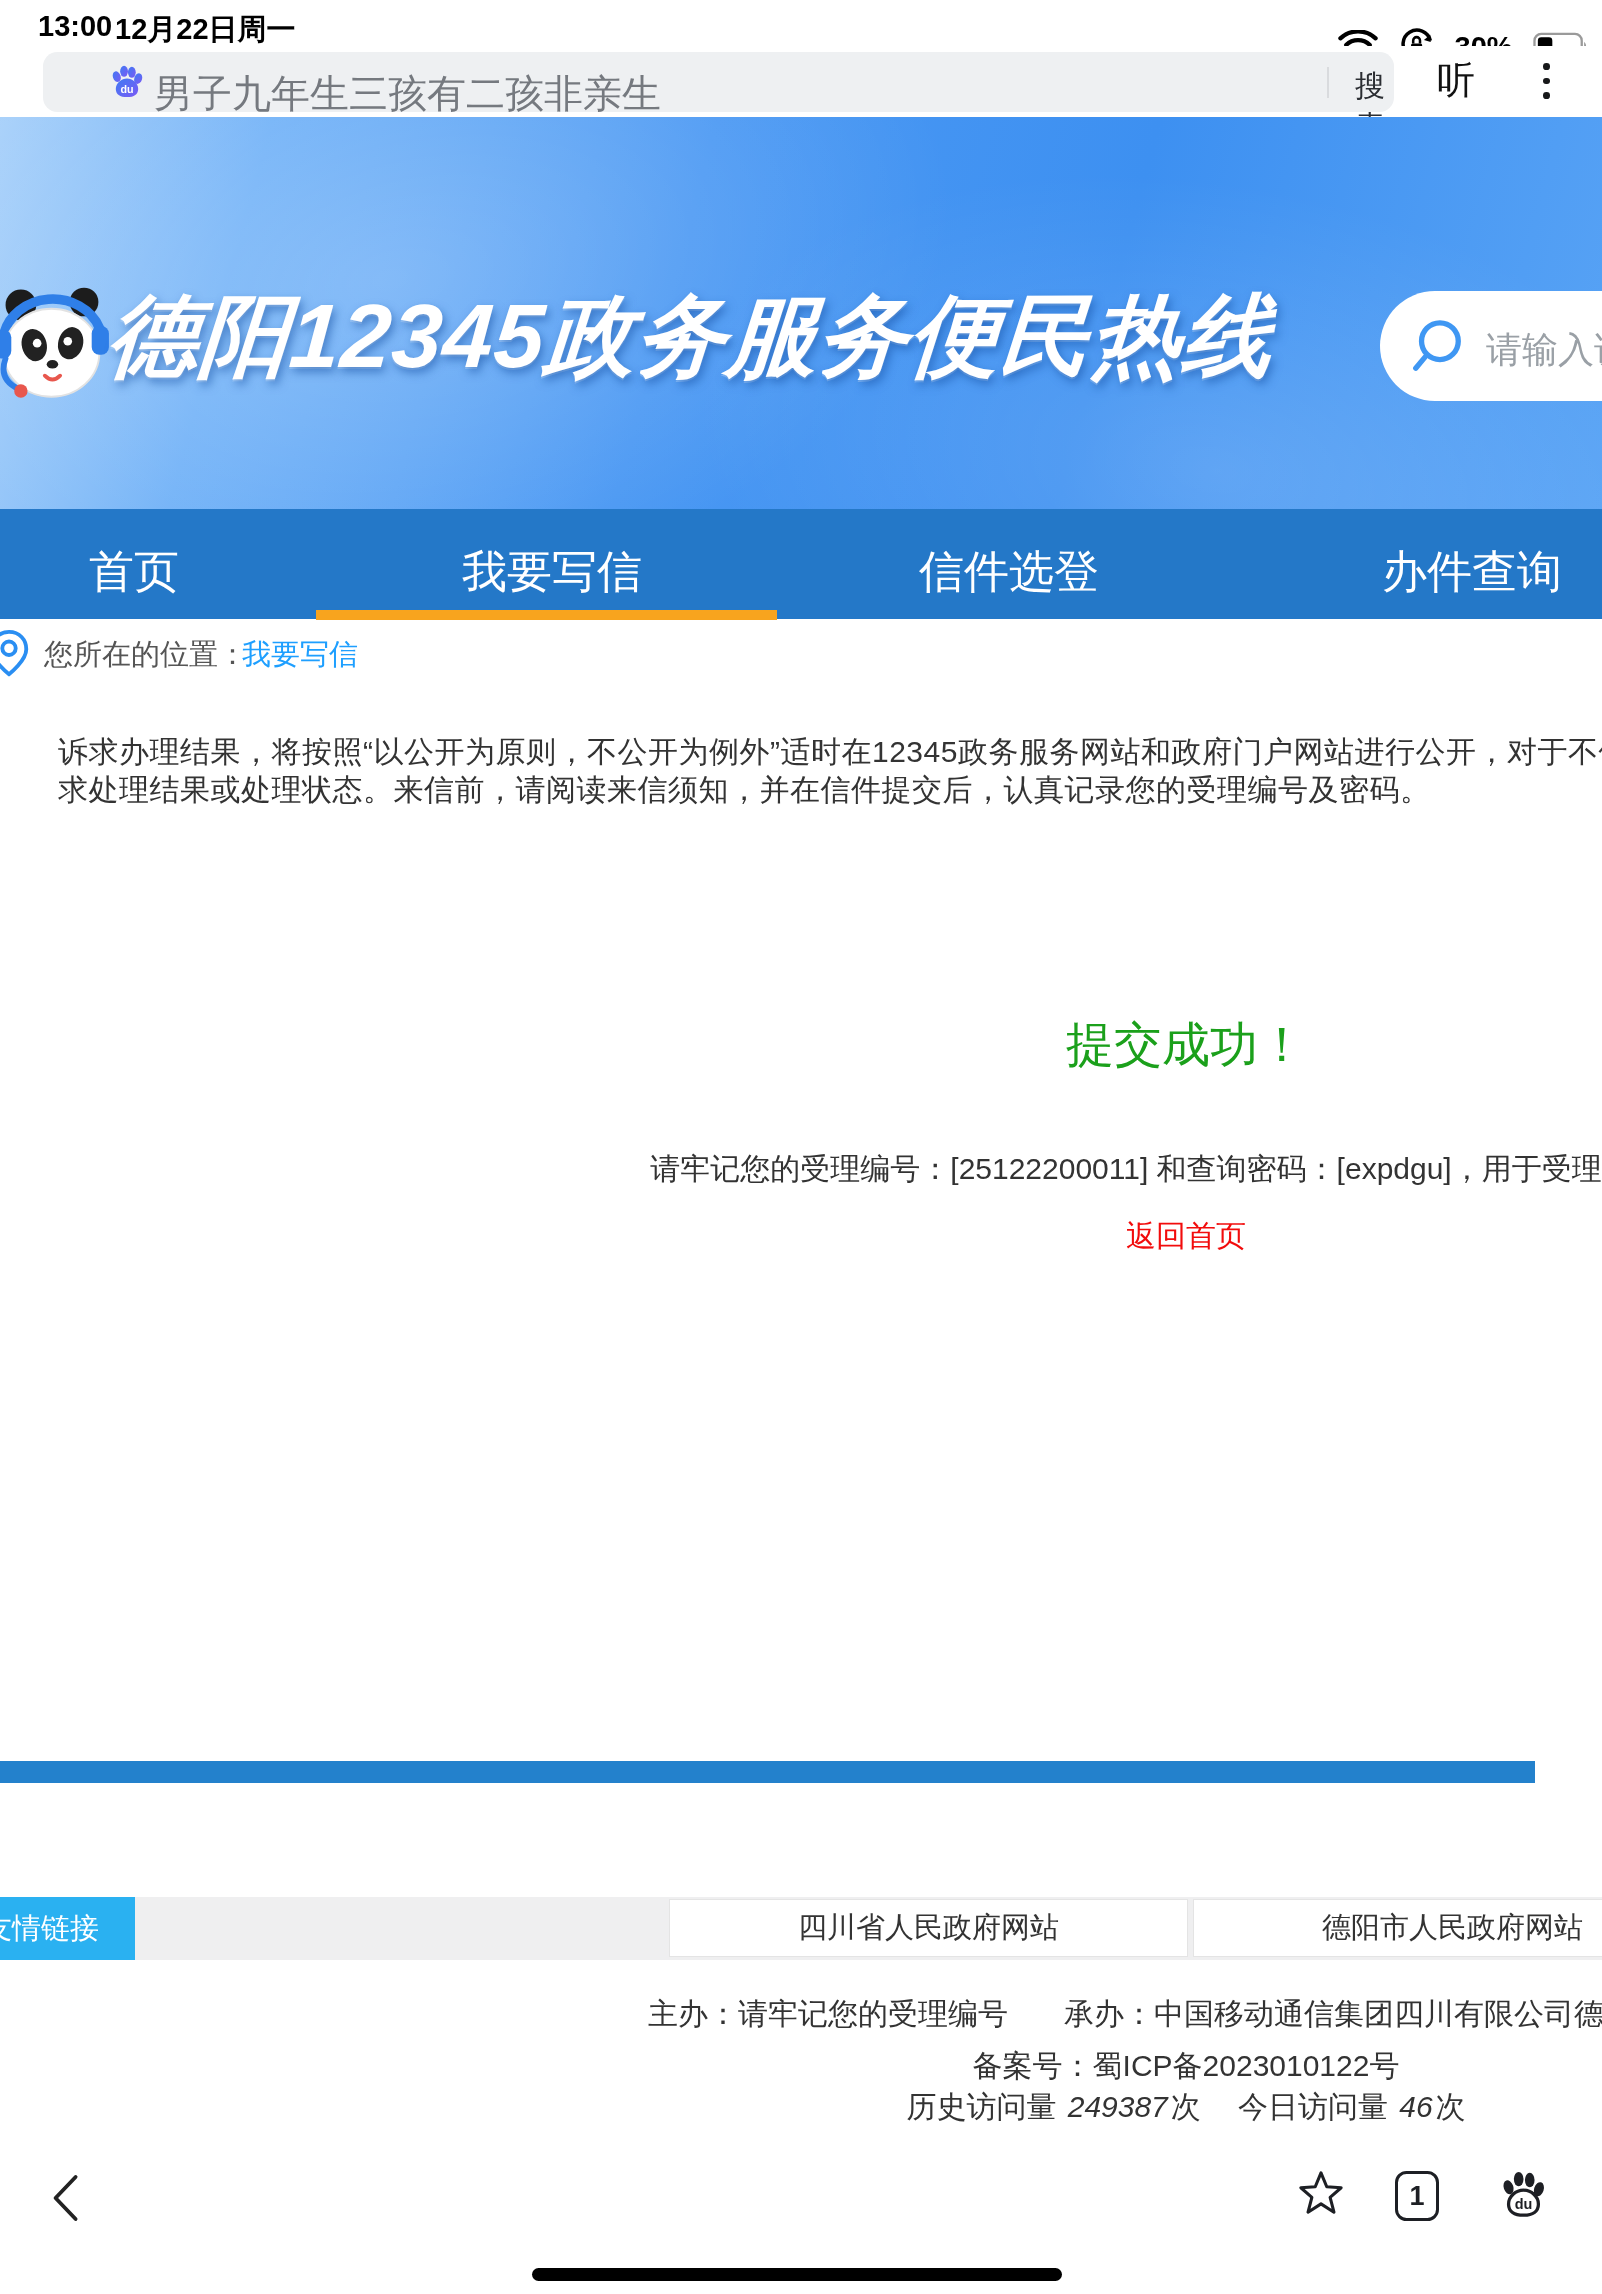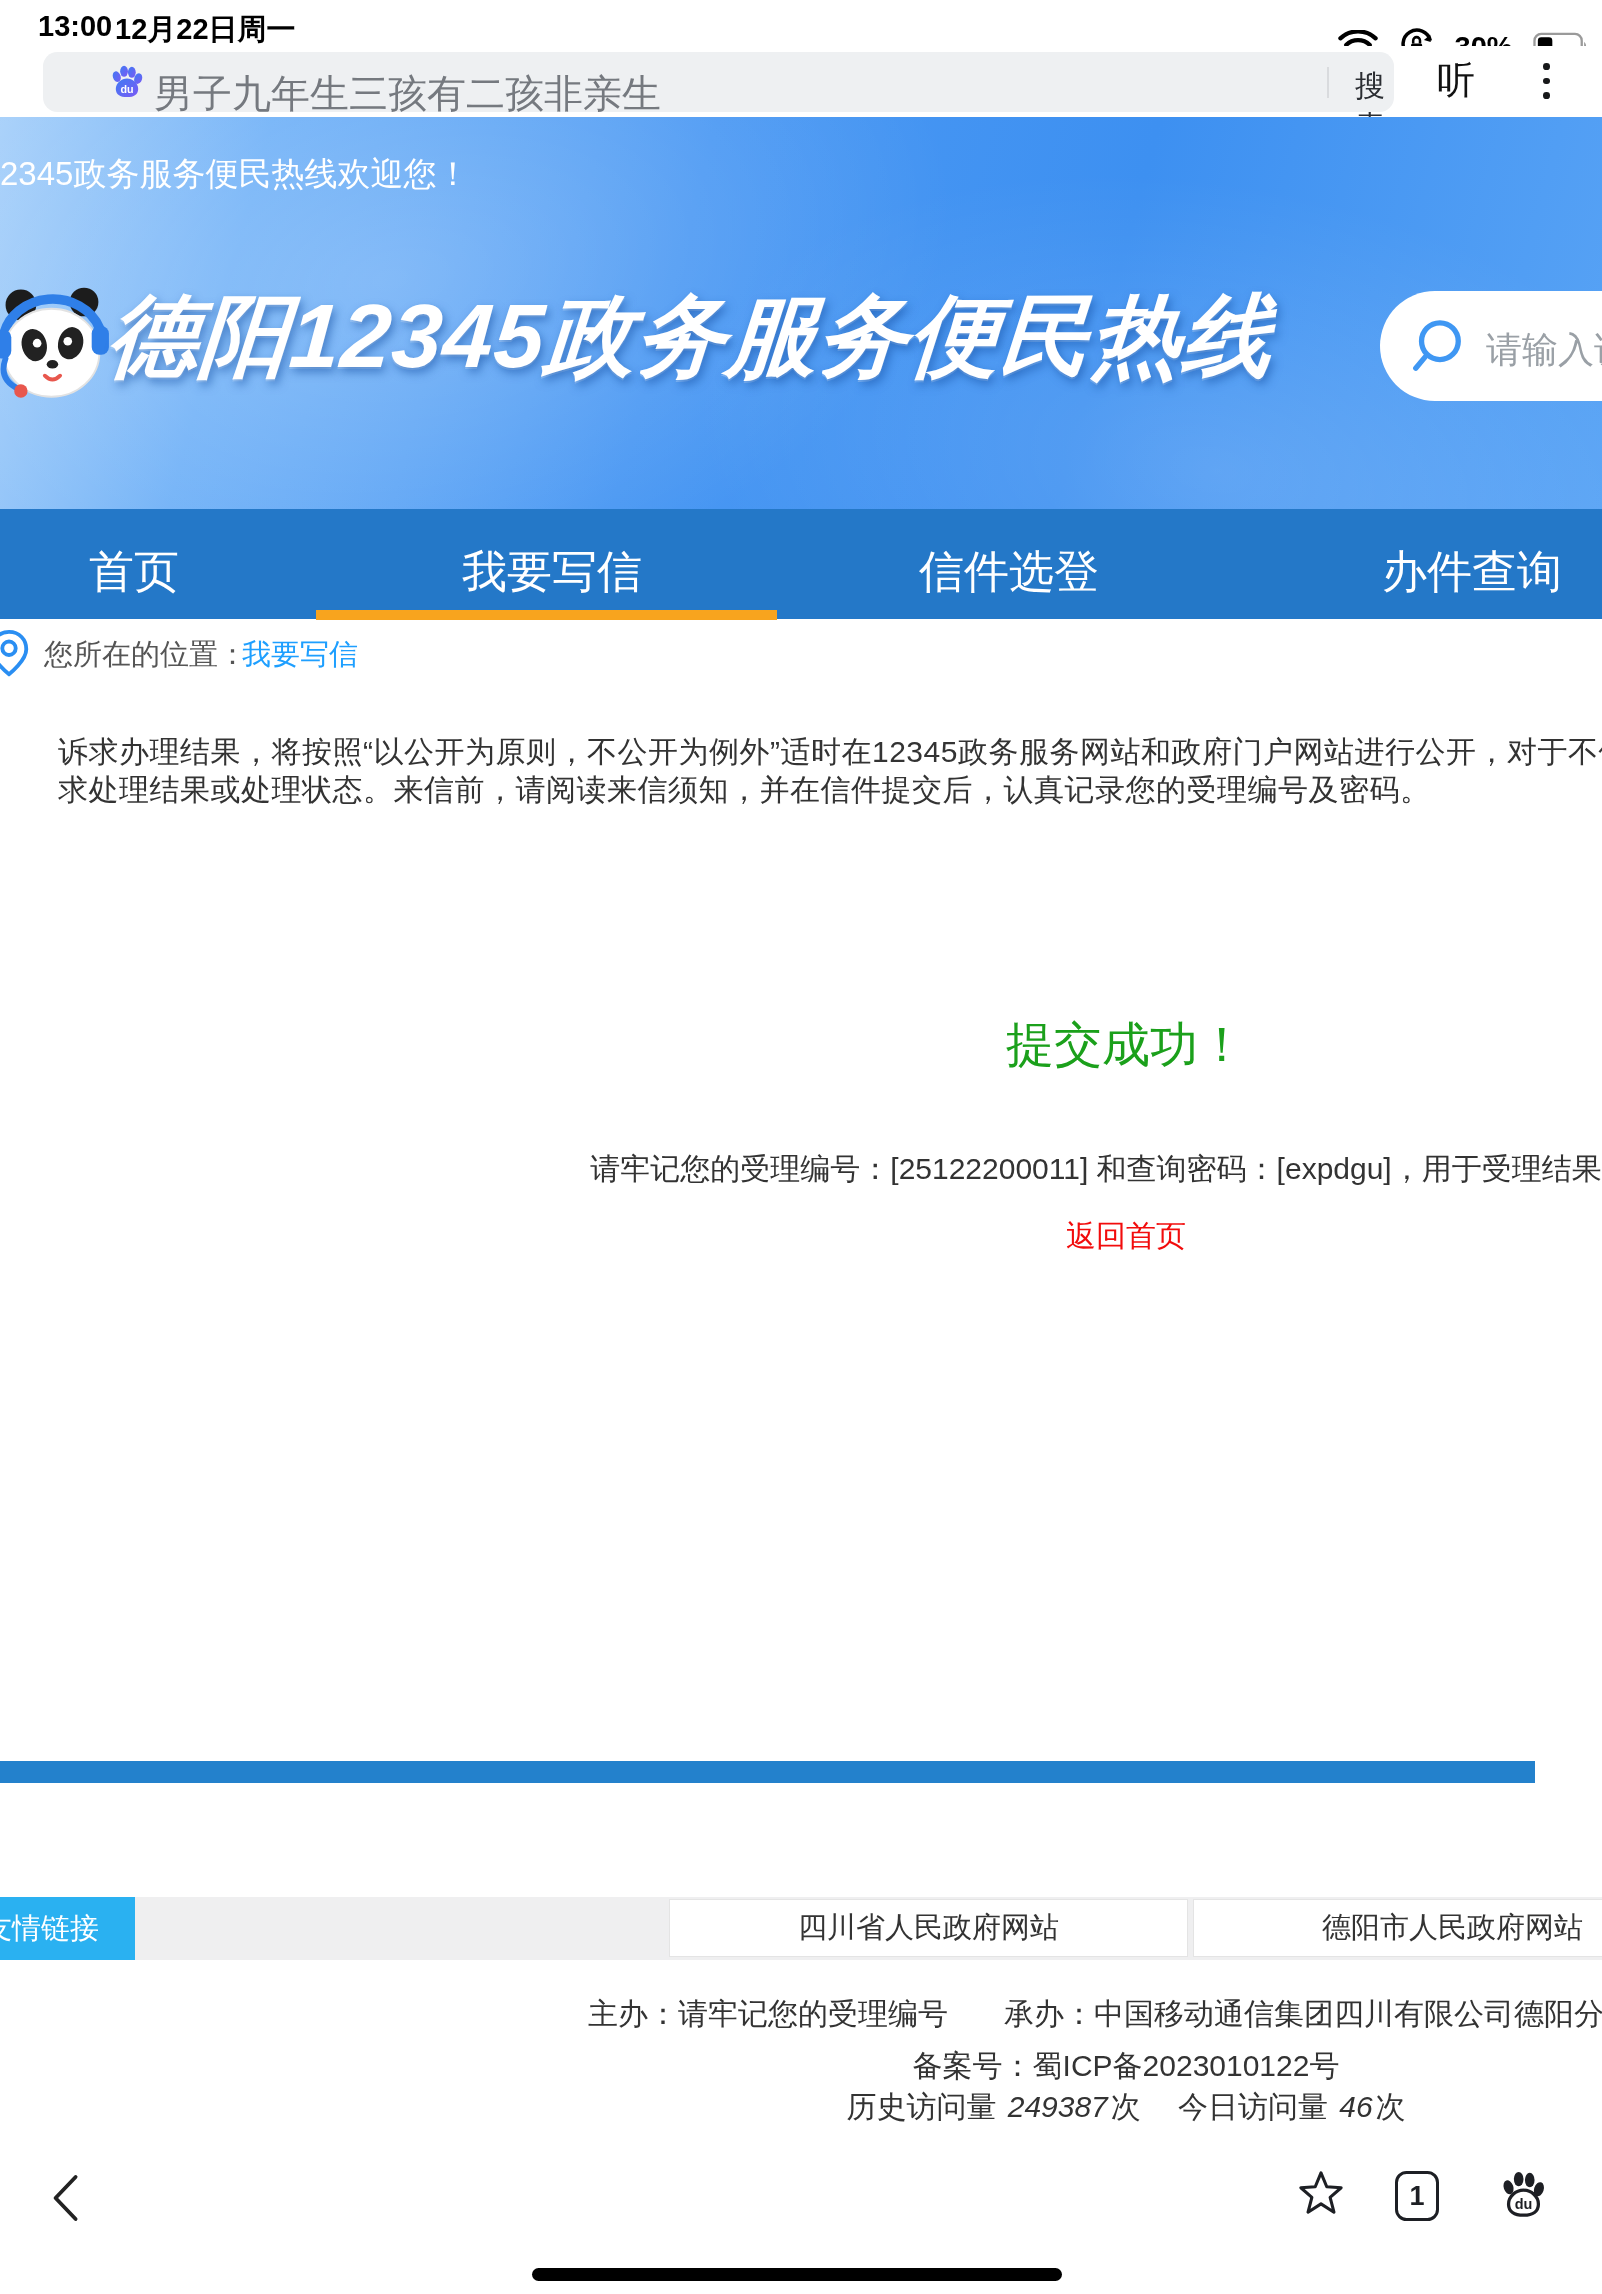--- a/index.html
+++ b/index.html
@@ -46,21 +46,21 @@
   
   .crumb{position:absolute;left:0;top:620px;width:1326px;height:61px;background:#fff;}
   .crumb-pin{position:absolute;left:-15.4px;top:7.7px;}
   .crumb-prefix{position:absolute;left:44px;top:15.4px;font-size:29px;color:#555;}
   .crumb-current{position:absolute;left:242px;top:15.4px;font-size:29px;color:#1e9fff;}
   
   .notice-line{position:absolute;left:58px;font-size:30px;color:#333;white-space:nowrap;letter-spacing:0.5px;}
   .notice-1{top:732px;}
   .notice-2{top:770px;}
   
-  .centered{position:absolute;left:1126px;transform:translateX(-50%);white-space:nowrap;text-align:left;}
+  .centered{position:absolute;left:1186px;transform:translateX(-50%);white-space:nowrap;text-align:left;}
   .success-title{top:1013px;font-size:48px;font-weight:500;color:#1ba01b;}
   .receipt{top:1149px;font-size:30px;color:#333;}
   .back-home{top:1216px;font-size:30px;color:#f20c0c;}
   
   .blue-bar{position:absolute;left:0;top:1761px;width:1535px;height:22px;background:#2381cc;}
   .links-row{position:absolute;left:0;top:1897px;width:1602px;height:63px;background:#efeff0;}
   .links-tab{position:absolute;left:-53px;top:0;width:188px;height:63px;background:#2ab1f1;color:#fff;
     font-size:29px;display:flex;align-items:center;justify-content:center;}
   .link-box{position:absolute;top:1.9px;width:517px;height:56px;background:#fff;border:1px solid #e4e4e4;
     font-size:29px;color:#333;display:flex;align-items:center;justify-content:center;}
@@ -136,21 +136,20 @@
   </div>
   <span class="listen-btn">听</span>
   <span class="kebab">
       <i></i>
       <i></i>
       <i></i>
     </span>
 </div>
 
 <div class="banner">
-  <span class="welcome">2345政务服务便民热线欢迎您！</span>
   <span class="panda">
     <svg width="119" height="134" viewBox="0 0 124 140">
       <circle cx="30" cy="26" r="16" fill="#1c1c1c"></circle>
       <circle cx="96" cy="23" r="15" fill="#1c1c1c"></circle>
       <path d="M12 58 A52 46 0 0 1 112 50" fill="none" stroke="#2f7fe8" stroke-width="10" stroke-linecap="round"></path>
       <ellipse cx="62" cy="76" rx="50" ry="46" fill="#ffffff" stroke="#e2e2e2" stroke-width="2"></ellipse>
       <rect x="2" y="52" width="18" height="30" rx="8" fill="#2f7fe8"></rect>
       <rect x="104" y="48" width="18" height="30" rx="8" fill="#2f7fe8"></rect>
       <ellipse cx="44" cy="68" rx="13" ry="17" fill="#222" transform="rotate(-14 44 68)"></ellipse>
       <ellipse cx="82" cy="66" rx="13" ry="17" fill="#222" transform="rotate(14 82 66)"></ellipse>

